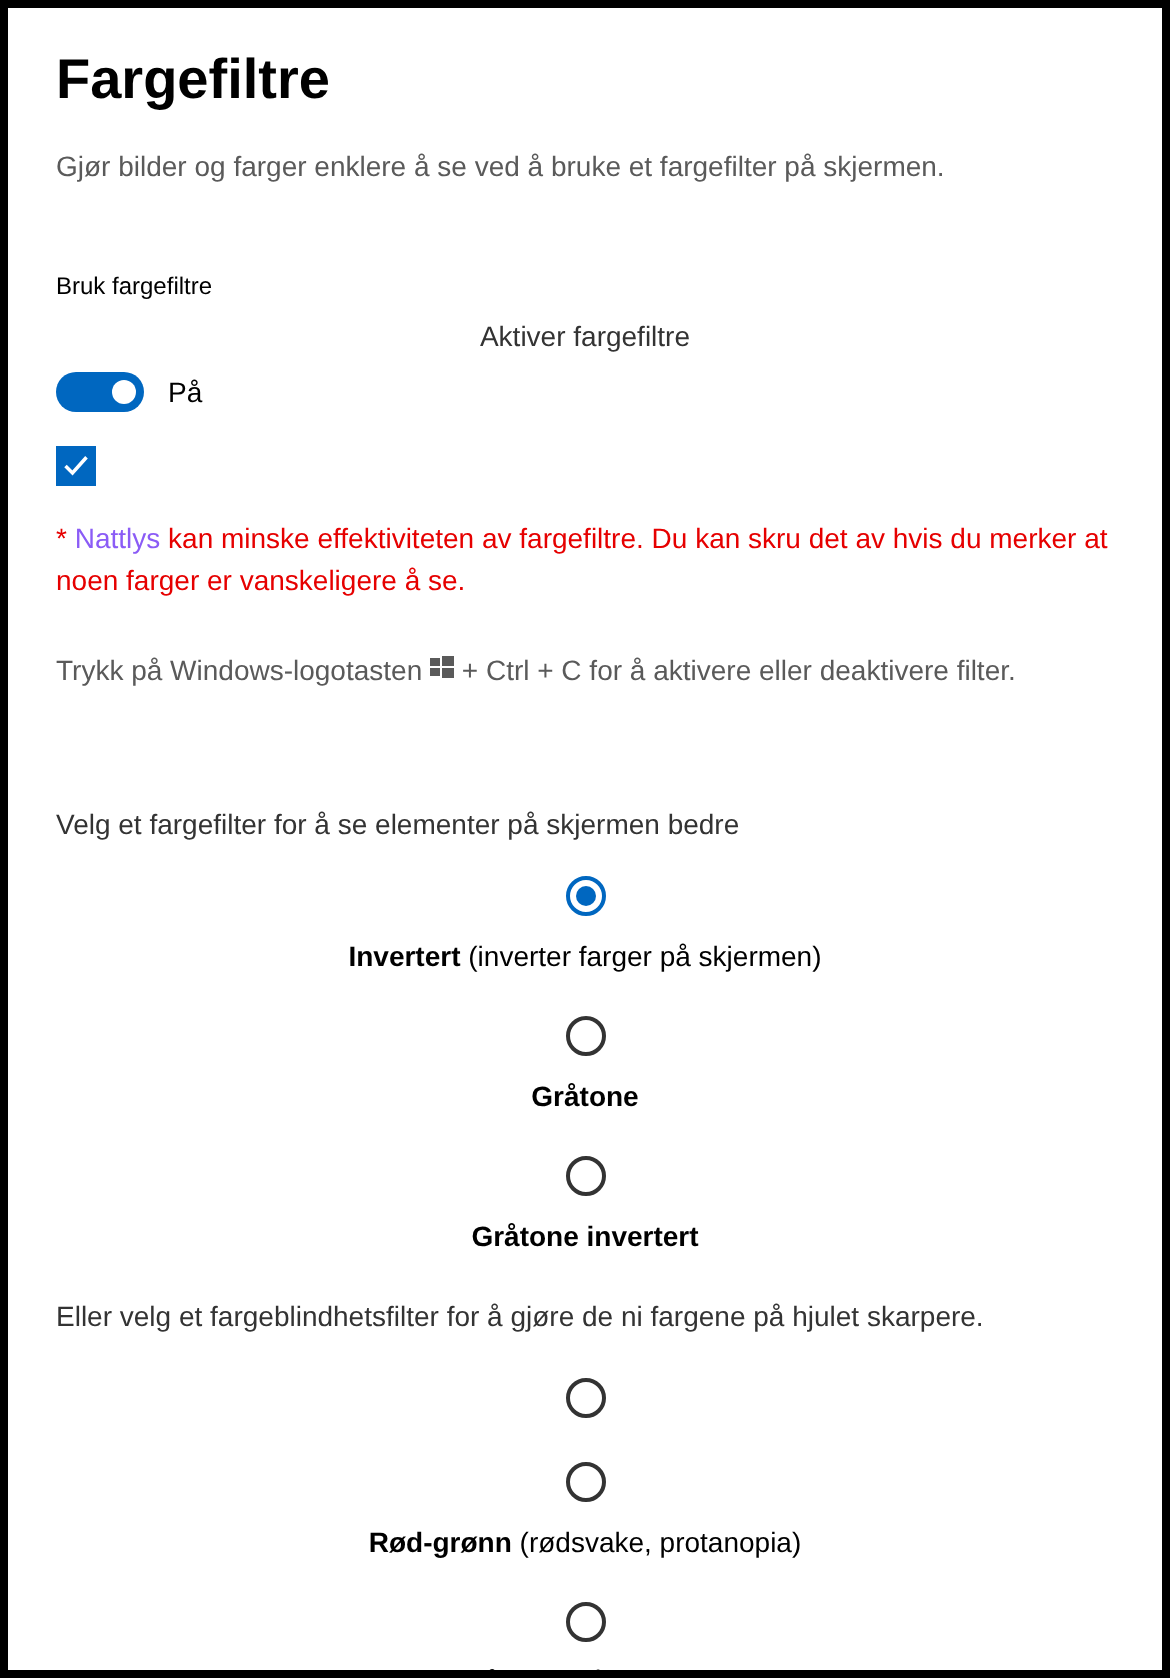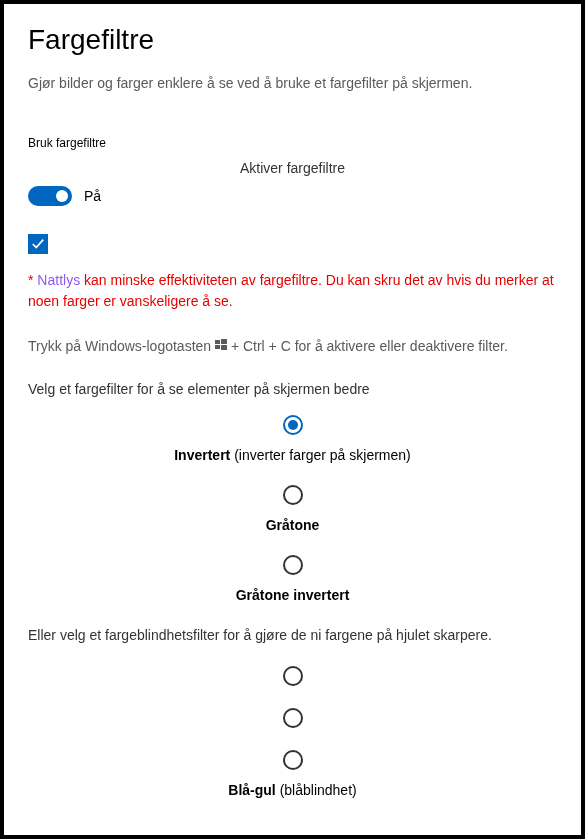--- a/index.html
+++ b/index.html
@@ -12,21 +12,21 @@
       background: #fff;
       color: #000;
       width: 585px;
       height: 839px;
       padding: 20px 24px;
       overflow: hidden;
       border: 4px solid #000;
     }
     .page-title {
       font-size: 28px;
-      font-weight: 400;
+      font-weight: 700;
       margin-bottom: 18px;
     }
     .page-desc {
       font-size: 14px;
       color: #5a5a5a;
       line-height: 1.4;
       margin-bottom: 42px;
     }
     .section-title {
       font-size: 12px;
@@ -36,21 +36,21 @@
     .field-label {
       font-size: 14px;
       color: #333;
       margin-bottom: 10px;
       text-align: center;
     }
     .toggle-row {
       display: flex;
       align-items: center;
       gap: 12px;
-      margin-bottom: 28px;
+      margin-bottom: 17px;
     }
     .toggle {
       width: 44px;
       height: 20px;
       background: #0067c0;
       border-radius: 10px;
       position: relative;
       cursor: pointer;
     }
     .toggle-knob {
@@ -99,21 +99,21 @@
     .warning-star {
       color: #e60000;
     }
     .warning-link {
       color: #8b5cf6;
     }
     .hint {
       font-size: 14px;
       color: #5a5a5a;
       line-height: 1.5;
-      margin-bottom: 24px;
+      margin-bottom: 58px;
     }
     .hint .winkey {
       display: inline-block;
       vertical-align: middle;
     }
     .subsection-label {
       font-size: 14px;
       color: #333;
       margin-bottom: 18px;
     }
@@ -223,18 +223,19 @@
 </div>
 
 <p class="subsection-desc">Eller velg et fargeblindhetsfilter for å gjøre de ni fargene på hjulet skarpere.</p>
 
 <div class="radio-row">
   <div class="radio"></div>
 </div>
 
 <div class="radio-row">
   <div class="radio"></div>
+  <span class="radio-label"><span class="bold">Rød-grønn</span><span class="sub"> (rødsvake, protanopia)</span></span>
 </div>
 
 <div class="radio-row">
   <div class="radio"></div>
   <span class="radio-label"><span class="bold">Blå-gul</span><span class="sub"> (blåblindhet)</span></span>
 </div>
 
 </body></html>

